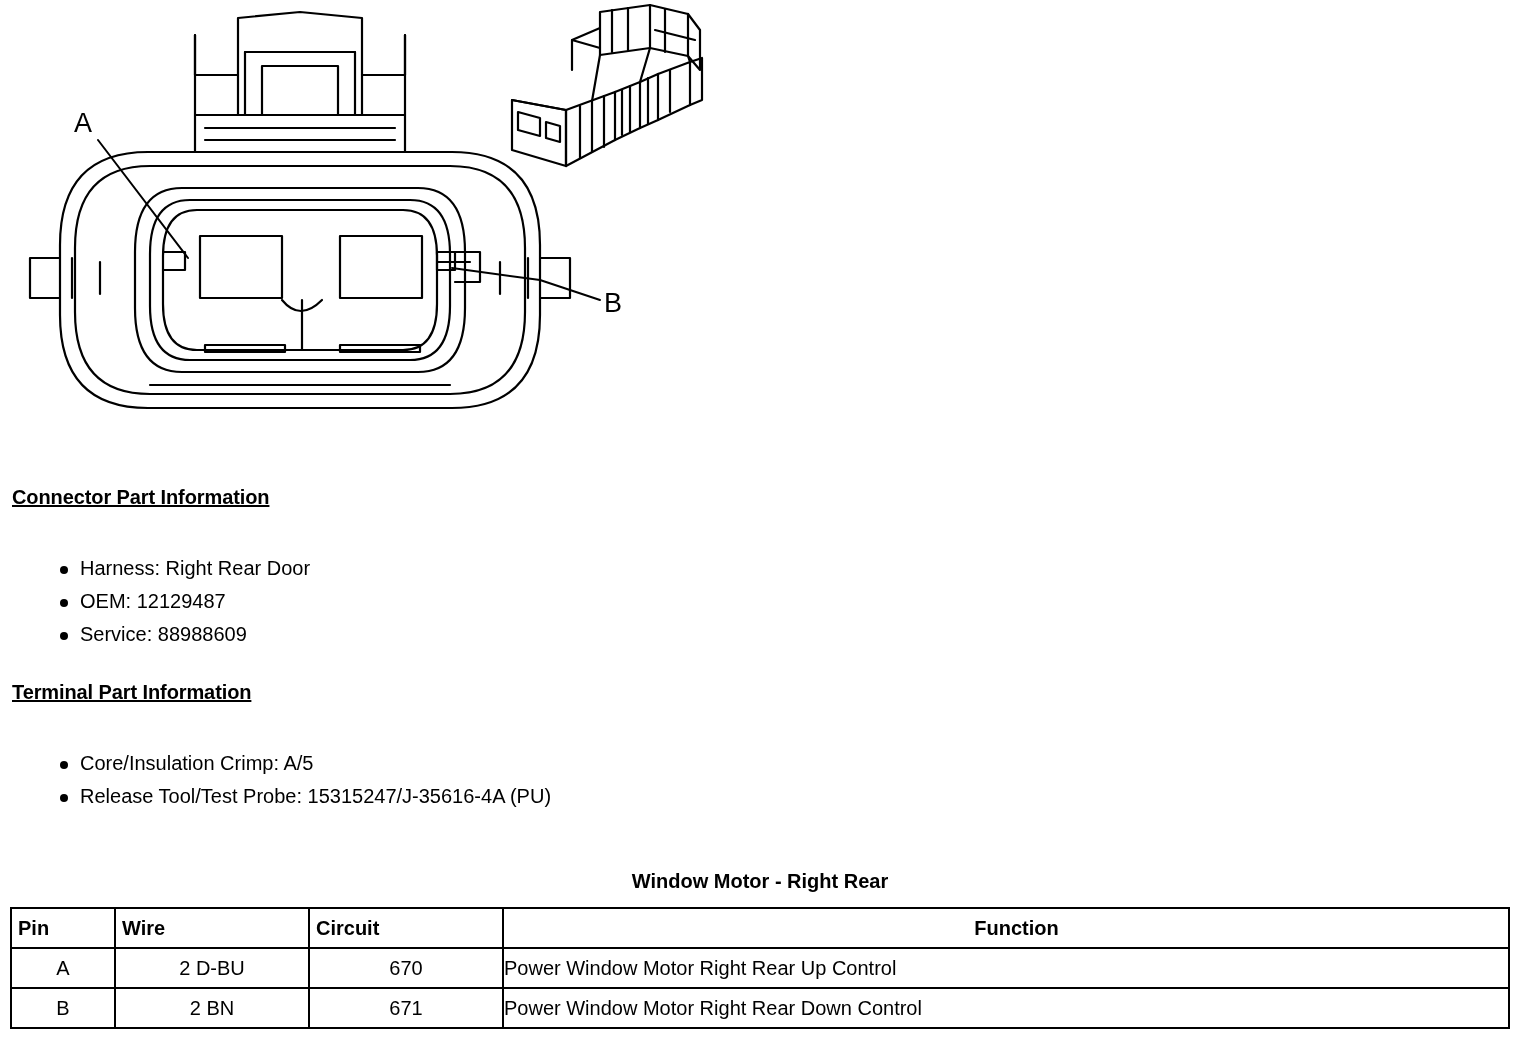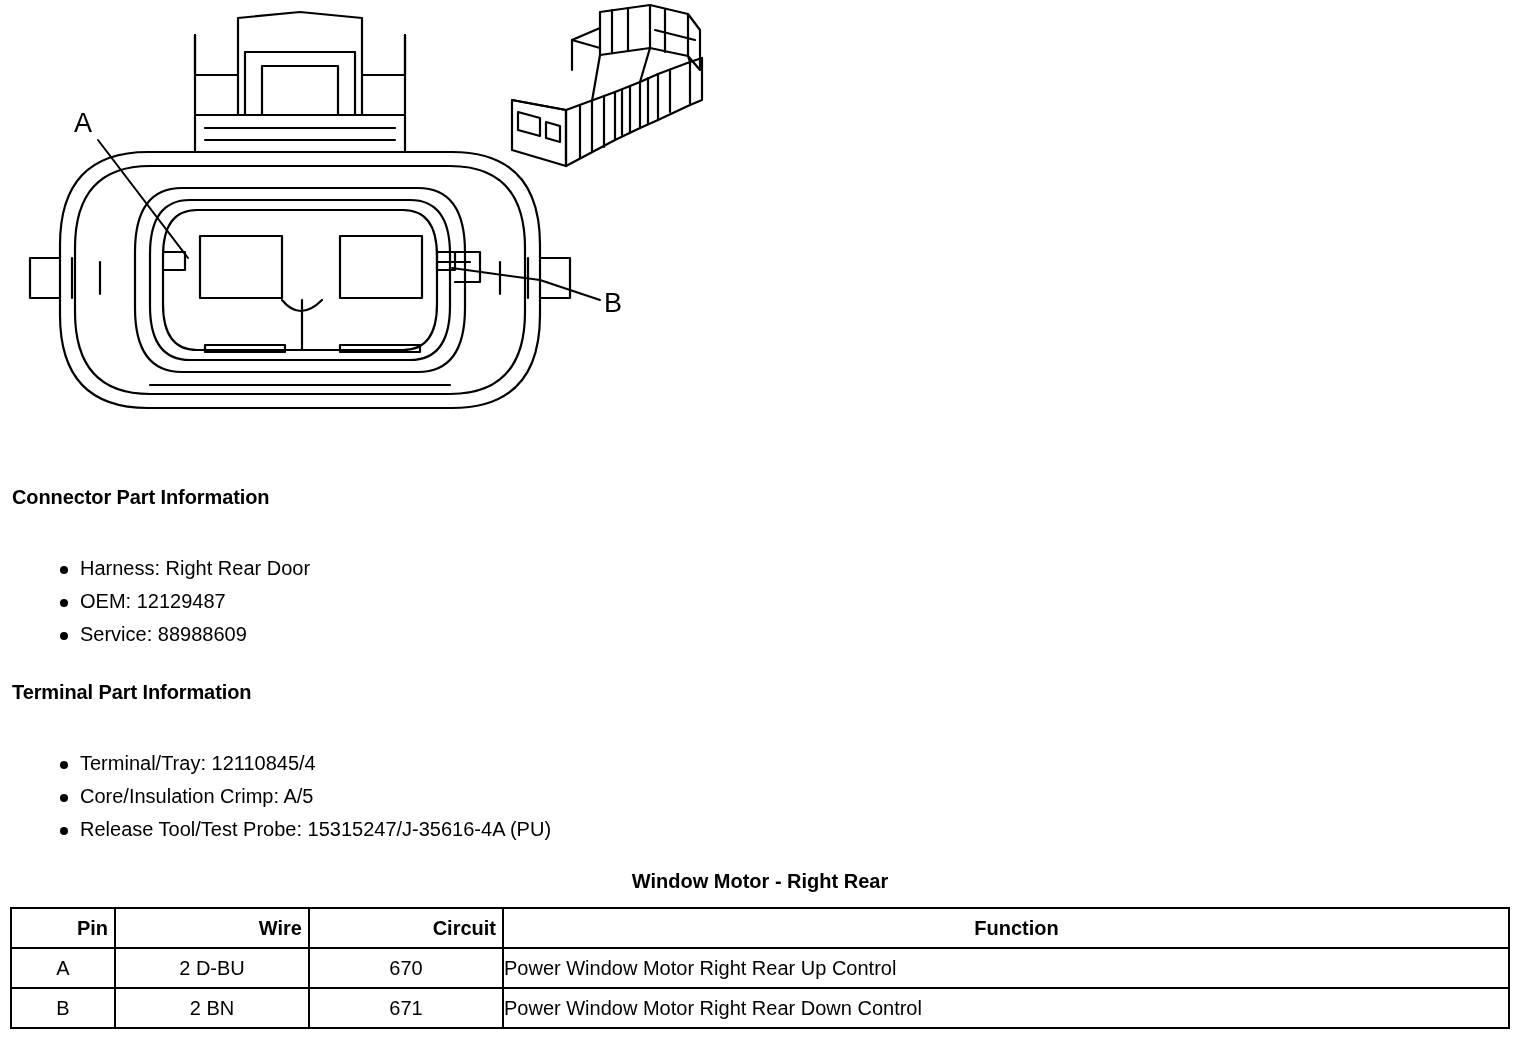--- a/index.html
+++ b/index.html
@@ -38,20 +38,21 @@
   }
   #label-a { left: 74px; top: 108px; }
   #label-b { left: 604px; top: 288px; }
 
   
   .section-heading {
     position: absolute;
     font-size: 20px;
     font-weight: bold;
     letter-spacing: -0.1px;
+    text-decoration: underline;
   }
   #conn-heading { left: 12px; top: 486px; }
   #term-heading { left: 12px; top: 681px; }
 
   ul.bullets {
     position: absolute;
     margin: 16px;
     padding: 0;
     list-style: none;
   }
@@ -95,21 +96,21 @@
   }
   table.pinout th,
   table.pinout td {
     border: 2px solid #000;
     height: 38px;
     padding: 0 6px;
     font-weight: normal;
   }
   table.pinout th {
     font-weight: bold;
-    text-align: right;
+    text-align: left;
   }
   table.pinout td {
     text-align: center;
   }
   table.pinout .col-pin { width: 90px; }
   table.pinout .col-wire { width: 180px; }
   table.pinout .col-circuit { width: 180px; }
   table.pinout .col-function { width: auto; text-align: center; padding-left: 27px; }
   table.pinout td.func {
     text-align: left;
@@ -215,21 +216,20 @@
 
   <ul class="bullets" id="conn-list">
     <li>Harness: Right Rear Door</li>
     <li>OEM: 12129487</li>
     <li>Service: 88988609</li>
   </ul>
 
   <div class="section-heading" id="term-heading">Terminal Part Information</div>
 
   <ul class="bullets" id="term-list">
-    <li>Terminal/Tray: 12110845/4</li>
     <li>Core/Insulation Crimp: A/5</li>
     <li>Release Tool/Test Probe: 15315247/J-35616-4A (PU)</li>
   </ul>
 
   <div class="table-title">Window Motor - Right Rear</div>
 
   <table class="pinout">
     <thead>
       <tr>
         <th class="col-pin">Pin</th>

